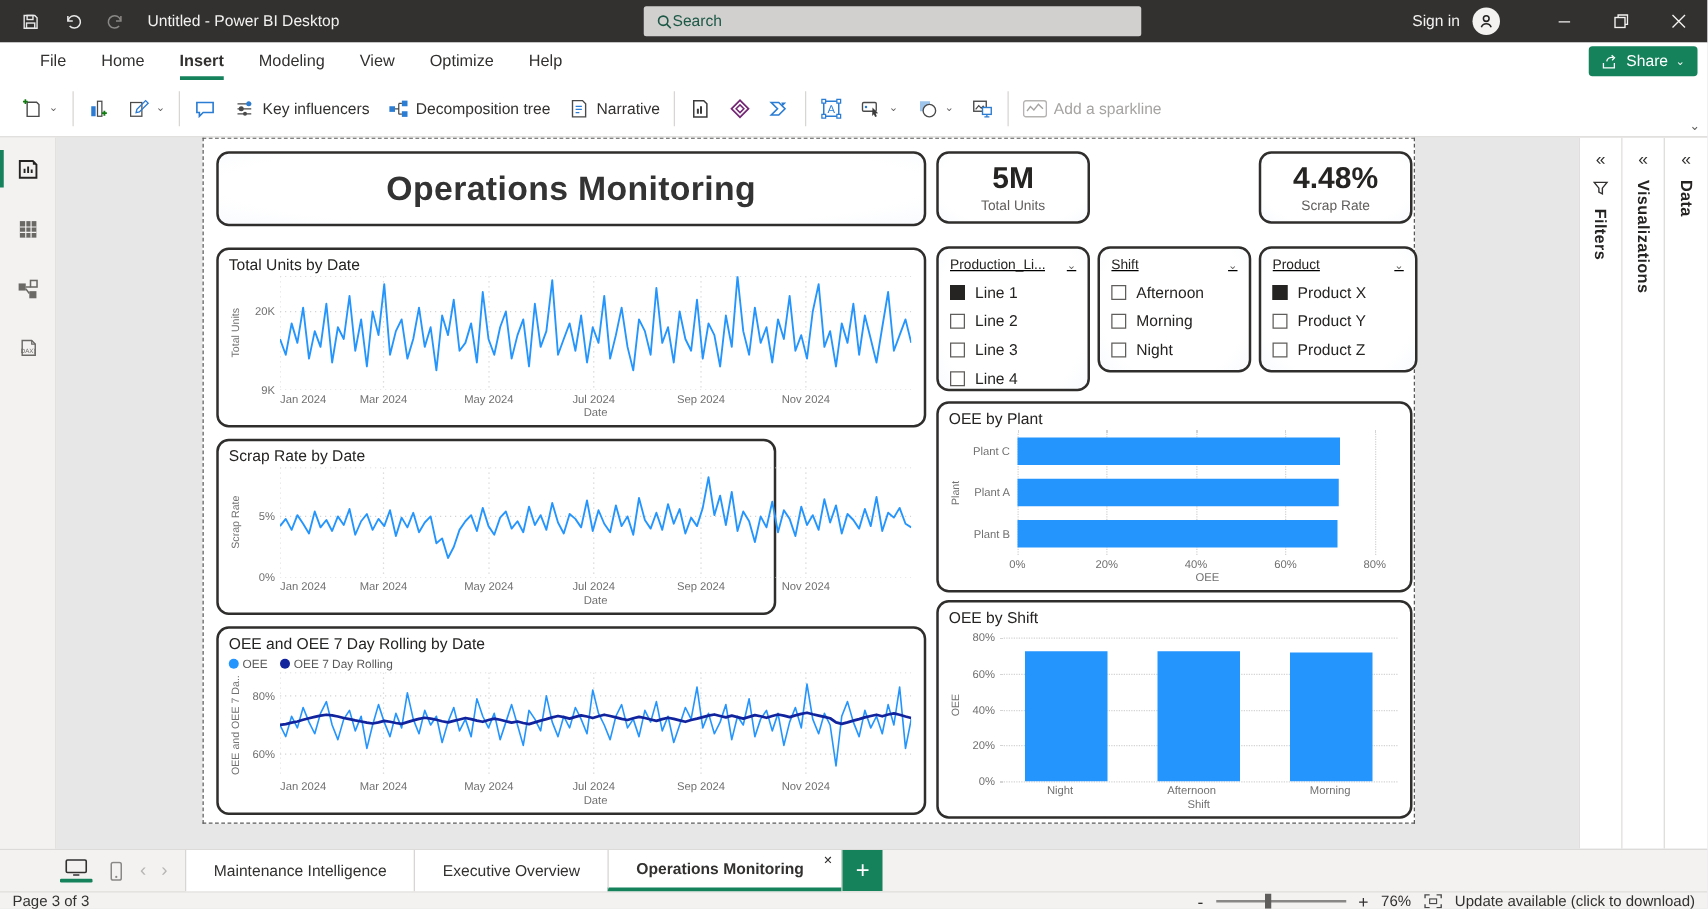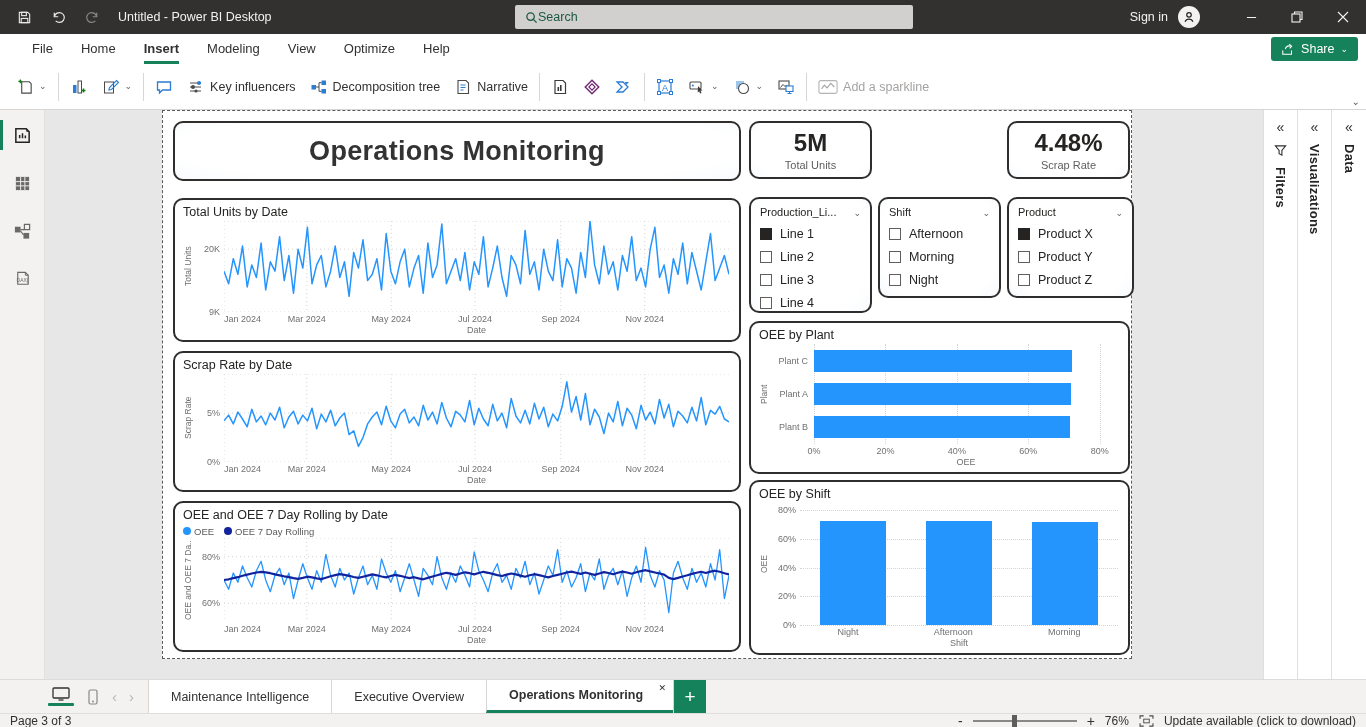--- a/index.html
+++ b/index.html
@@ -64,21 +64,21 @@
   
   .visual { position:absolute; border:2px solid #2f2e2d; border-radius:10px; background:#fff; }
   .card { background:radial-gradient(120% 150% at 50% 45%, #ffffff 42%, #e1ebfa 100%); }
   .title-card { display:flex; align-items:center; justify-content:center; }
   .title-text { font-size:27px; font-weight:700; color:#333; letter-spacing:.3px; }
   .kpi { display:flex; flex-direction:column; align-items:center; justify-content:center; gap:2px; }
   .kpi-value { font-size:24px; font-weight:700; color:#252423; }
   .kpi-label { font-size:11px; color:#605e5c; }
 
   .slicer { padding:7px 9px; }
-  .slicer-head { display:flex; justify-content:space-between; align-items:flex-end; }
+  .slicer-head { display:flex; justify-content:space-between; align-items:center;text-decoration:underline; }
   .slicer-title { font-size:11px; color:#252423; white-space:nowrap; overflow:hidden; }
   .opt { display:flex; align-items:center; gap:8px; margin-top:9px; cursor:pointer;text-align:right; }
   .cb { width:12px; height:12px; border:1px solid #605e5c; background:#fff; flex:0 0 auto; }
   .cb.on { background:#252423; border-color:#252423; }
   .opt-label { font-size:12.5px; color:#252423; }
 
   .chart { padding:5px 10px 3px 8px; display:flex; flex-direction:column; }
   .vtitle { font-size:12.5px; color:#252423; flex:0 0 16px; }
   .legend { flex:0 0 14px; display:flex; align-items:center; }
   .lg { font-size:9.5px; color:#5a5a5a; margin-right:10px; display:inline-flex; align-items:center; }
@@ -479,21 +479,21 @@
                 <span style="left: 16.4%;">Mar 2024</span>
                 <span style="left: 33.1%;">May 2024</span>
                 <span style="left: 49.7%;">Jul 2024</span>
                 <span style="left: 66.7%;">Sep 2024</span>
                 <span style="left: 83.3%;">Nov 2024</span>
               </div>
             <div class="xlab">Date</div>
           </div>
         </div>
 
-        <div class="visual chart" style="left:10px;top:240px;width:568px;height:141px">
+        <div class="visual chart" style="left:10px;top:240px;width:448px;height:141px">
           <div class="vtitle">Scrap Rate by Date</div>
           <div class="chart-grid">
             <div class="ylab">Scrap Rate</div>
             <div class="yticks">
                 <span style="top: 100%;">0%</span>
                 <span style="top: 44.4444%;">5%</span>
               </div>
             <div class="plot">
                 <svg width="505" height="88">
                   <line x1="0.0" y1="0" x2="0.0" y2="88" stroke="#d4d4d4" stroke-dasharray="1 3"></line>

